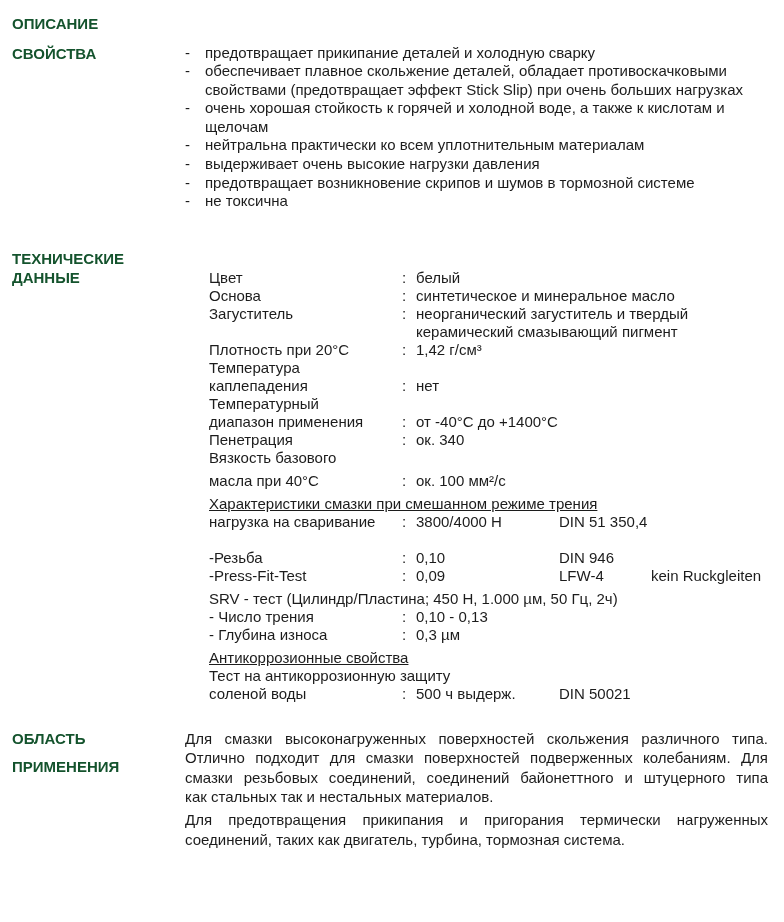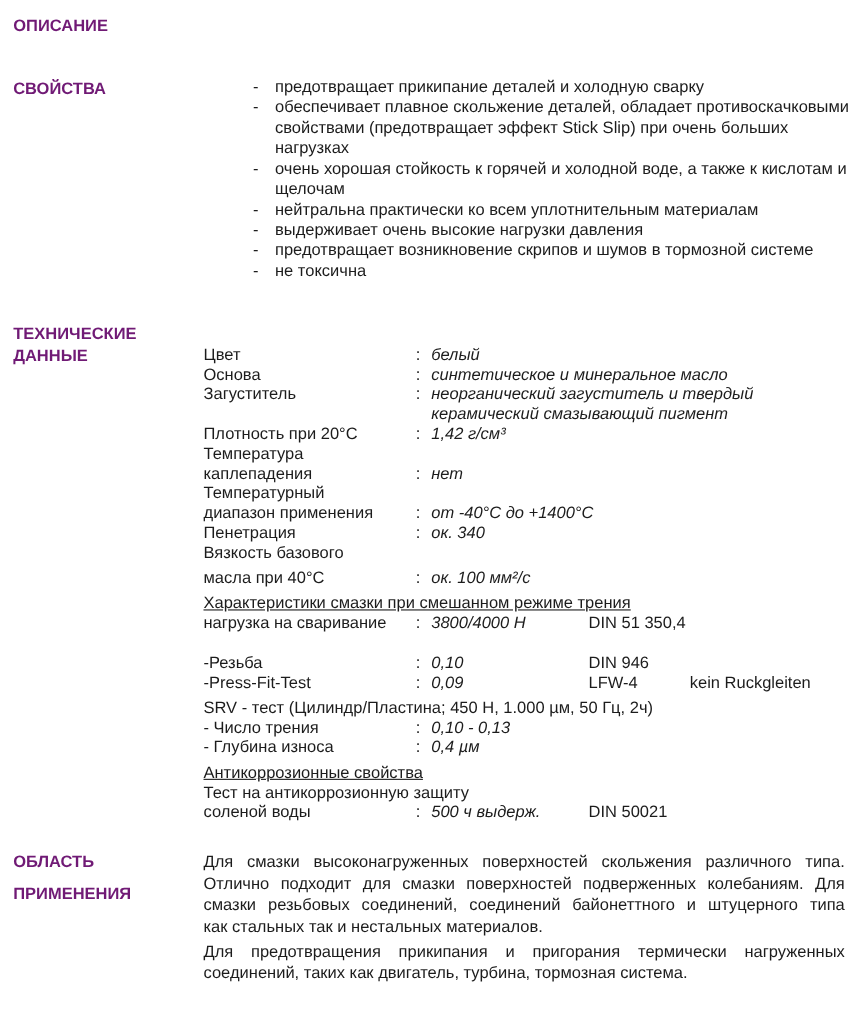--- a/index.html
+++ b/index.html
@@ -5,44 +5,44 @@
   html,body { margin:0; padding:0; background:#ffffff; }
   .page {
     position:relative; width:784px; height:922px; overflow:hidden;
     background:#ffffff; color:#1c1c1c;
     font-family:"Liberation Sans","DejaVu Sans",sans-serif;
     font-size:15px; line-height:19px;
   }
   .sec { display:flex; }
   .lh {
     flex:none; width:185px; box-sizing:border-box; padding-left:12px;
-    font-weight:bold; color:#701a75; line-height:19.5px; white-space:nowrap;
+    font-weight:bold; color:#14532d; line-height:19.5px; white-space:nowrap;
   }
   .content { flex:1 1 auto; min-width:0; }
 
   
   .sec-desc { margin-top:14px; }
   .desc { width:560px; flex:none; }
   .line { min-height:19px; }
   .j { text-align:justify; text-align-last:justify; }
 
   
-  .sec-props { margin-top:37px;gap:45px; }
+  .sec-props { margin-top:10px; }
   .props-list { line-height:18.6px; }
   .bullet { display:flex; }
   .dash { flex:none; width:20px; }
   .btxt { white-space:pre-line; width:560px; }
 
   
   .sec-tech { margin-top:38px; }
   .techrows { padding-top:20px; line-height:18px; }
   .trow { display:flex; white-space:nowrap; min-height:18px; }
-  .tlabel { flex:none; width:193px; }
+  .tlabel { flex:none; width:193px;margin-left:24px; }
   .tcolon { flex:none; width:14px; }
-  .tvalue { flex:none; width:143px;font-style:italic; }
+  .tvalue { flex:none; width:143px; }
   .tdin   { flex:none; width:62px; }
   .tnote  { flex:none; padding-left:30px; }
   .trow.sp { margin-top:5px;align-items:flex-end; }
   .trow.hd .tlabel { text-decoration:underline; }
 
   
   .sec-app { margin-top:26px; }
   .hl2 { margin-top:9px; }
   .appc { width:583px; flex:none; line-height:19.4px; }
   .aline { min-height:19.4px; }
@@ -255,21 +255,21 @@
           <span class="tlabel">- Число трения</span>
           <span class="tcolon">:</span>
           <span class="tvalue">0,10 - 0,13</span>
           <span class="tdin"></span>
           <span class="tnote"></span>
         </div>
 
         <div class="trow">
           <span class="tlabel">- Глубина износа</span>
           <span class="tcolon">:</span>
-          <span class="tvalue">0,4 µм</span>
+          <span class="tvalue">0,3 µм</span>
           <span class="tdin"></span>
           <span class="tnote"></span>
         </div>
 
         <div class="trow hd sp">
           <span class="tlabel">Антикоррозионные свойства</span>
           <span class="tcolon"></span>
           <span class="tvalue"></span>
           <span class="tdin"></span>
           <span class="tnote"></span>

